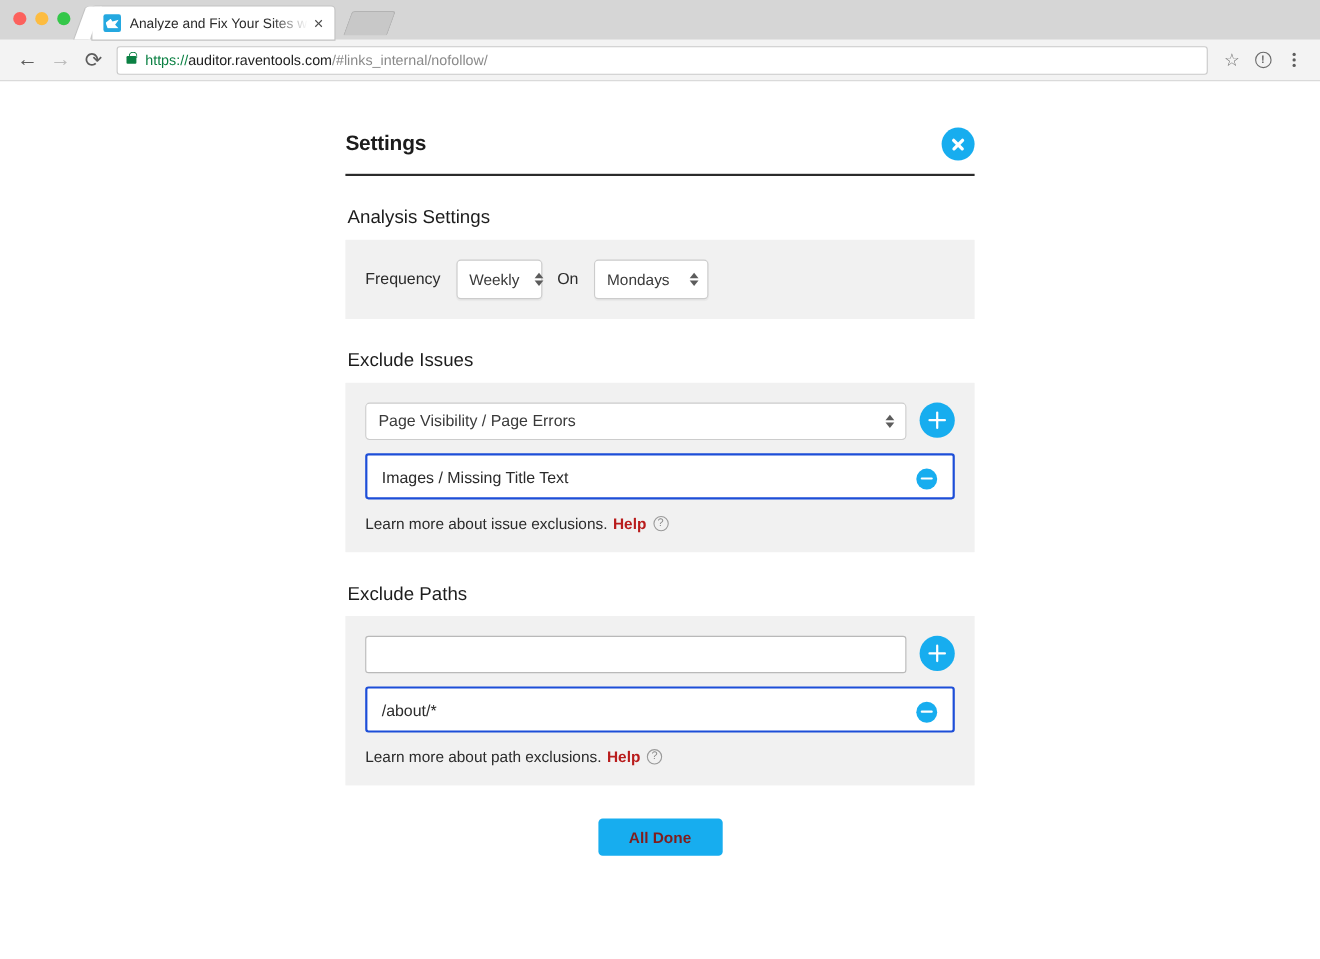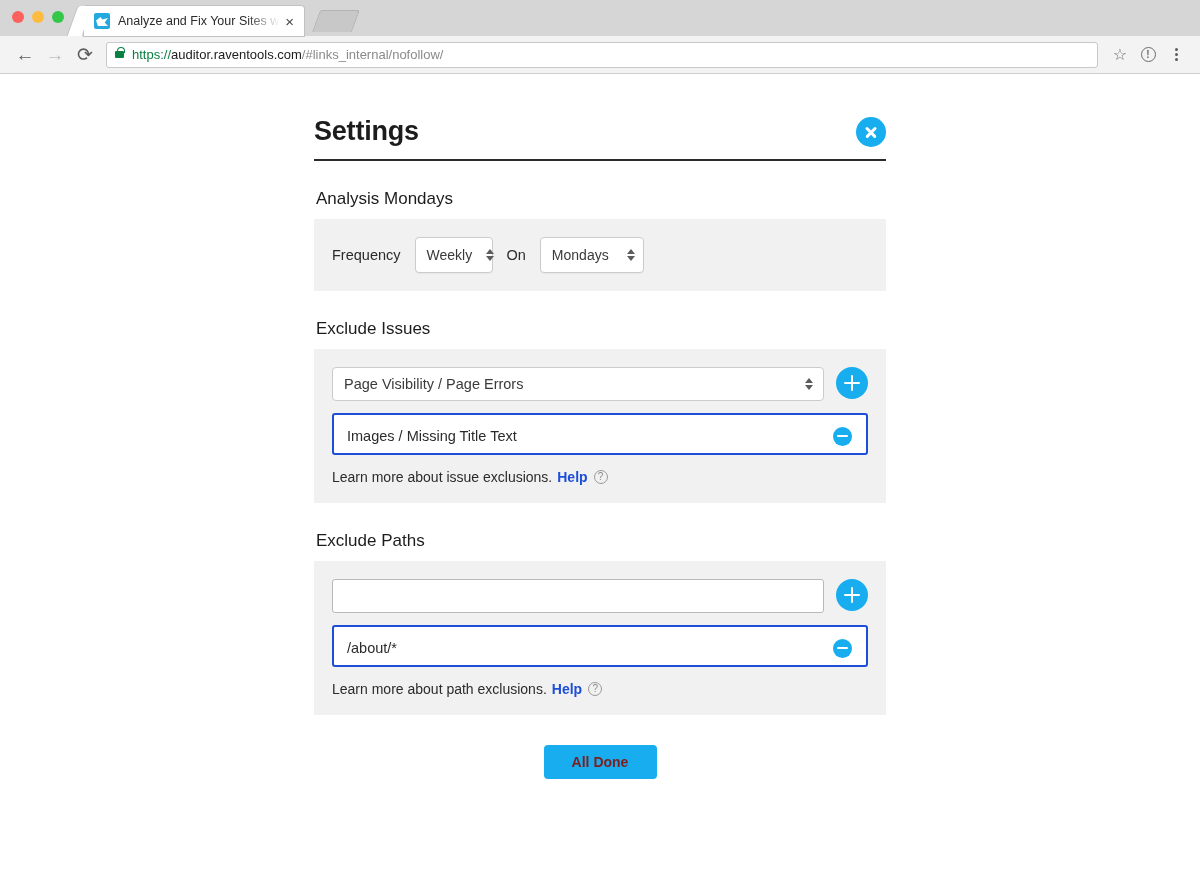--- a/index.html
+++ b/index.html
@@ -175,21 +175,21 @@
     padding-top: 42px;
   }
   .settings-header {
     display: flex;
     align-items: center;
     justify-content: space-between;
     border-bottom: 2px solid #2b2b2b;
     padding-bottom: 12px;
   }
   .settings-title {
-    font-size: 27px;
+    font-size: 19px;
     font-weight: bold;
     color: #1c1c1c;
     letter-spacing: -0.2px;
   }
   .close-btn {
     width: 30px; height: 30px;
     border-radius: 50%;
     background: #17adef;
     position: relative;
     cursor: pointer;
@@ -333,21 +333,21 @@
   }
 
   .learn-more {
     margin-top: 14px;
     font-size: 14px;
     color: #2b2b2b;
     display: flex;
     align-items: center;
   }
   .help-link {
-    color: #1d4ed8;
+    color: #b91c1c;
     font-weight: bold;
     margin-left: 5px;
     cursor: pointer;
     text-decoration: none;
   }
   .q-icon {
     margin-left: 6px;
     width: 14px; height: 14px;
     border: 1px solid #9a9a9a;
     border-radius: 50%;
@@ -423,21 +423,21 @@
 </div>
 
 <div class="page">
   <div class="settings-wrap">
 
     <div class="settings-header">
       <div class="settings-title">Settings</div>
       <div class="close-btn"></div>
     </div>
 
-    <div class="section-label">Analysis Mondays</div>
+    <div class="section-label">Analysis Settings</div>
     <div class="panel">
       <div class="sched-row">
         <span class="sched-text">Frequency</span>
         <div class="mac-select sel-frequency">
           <span class="sel-value">Weekly</span>
           <span class="stepper">
               <i class="up"></i>
               <i class="down"></i>
             </span>
         </div>

